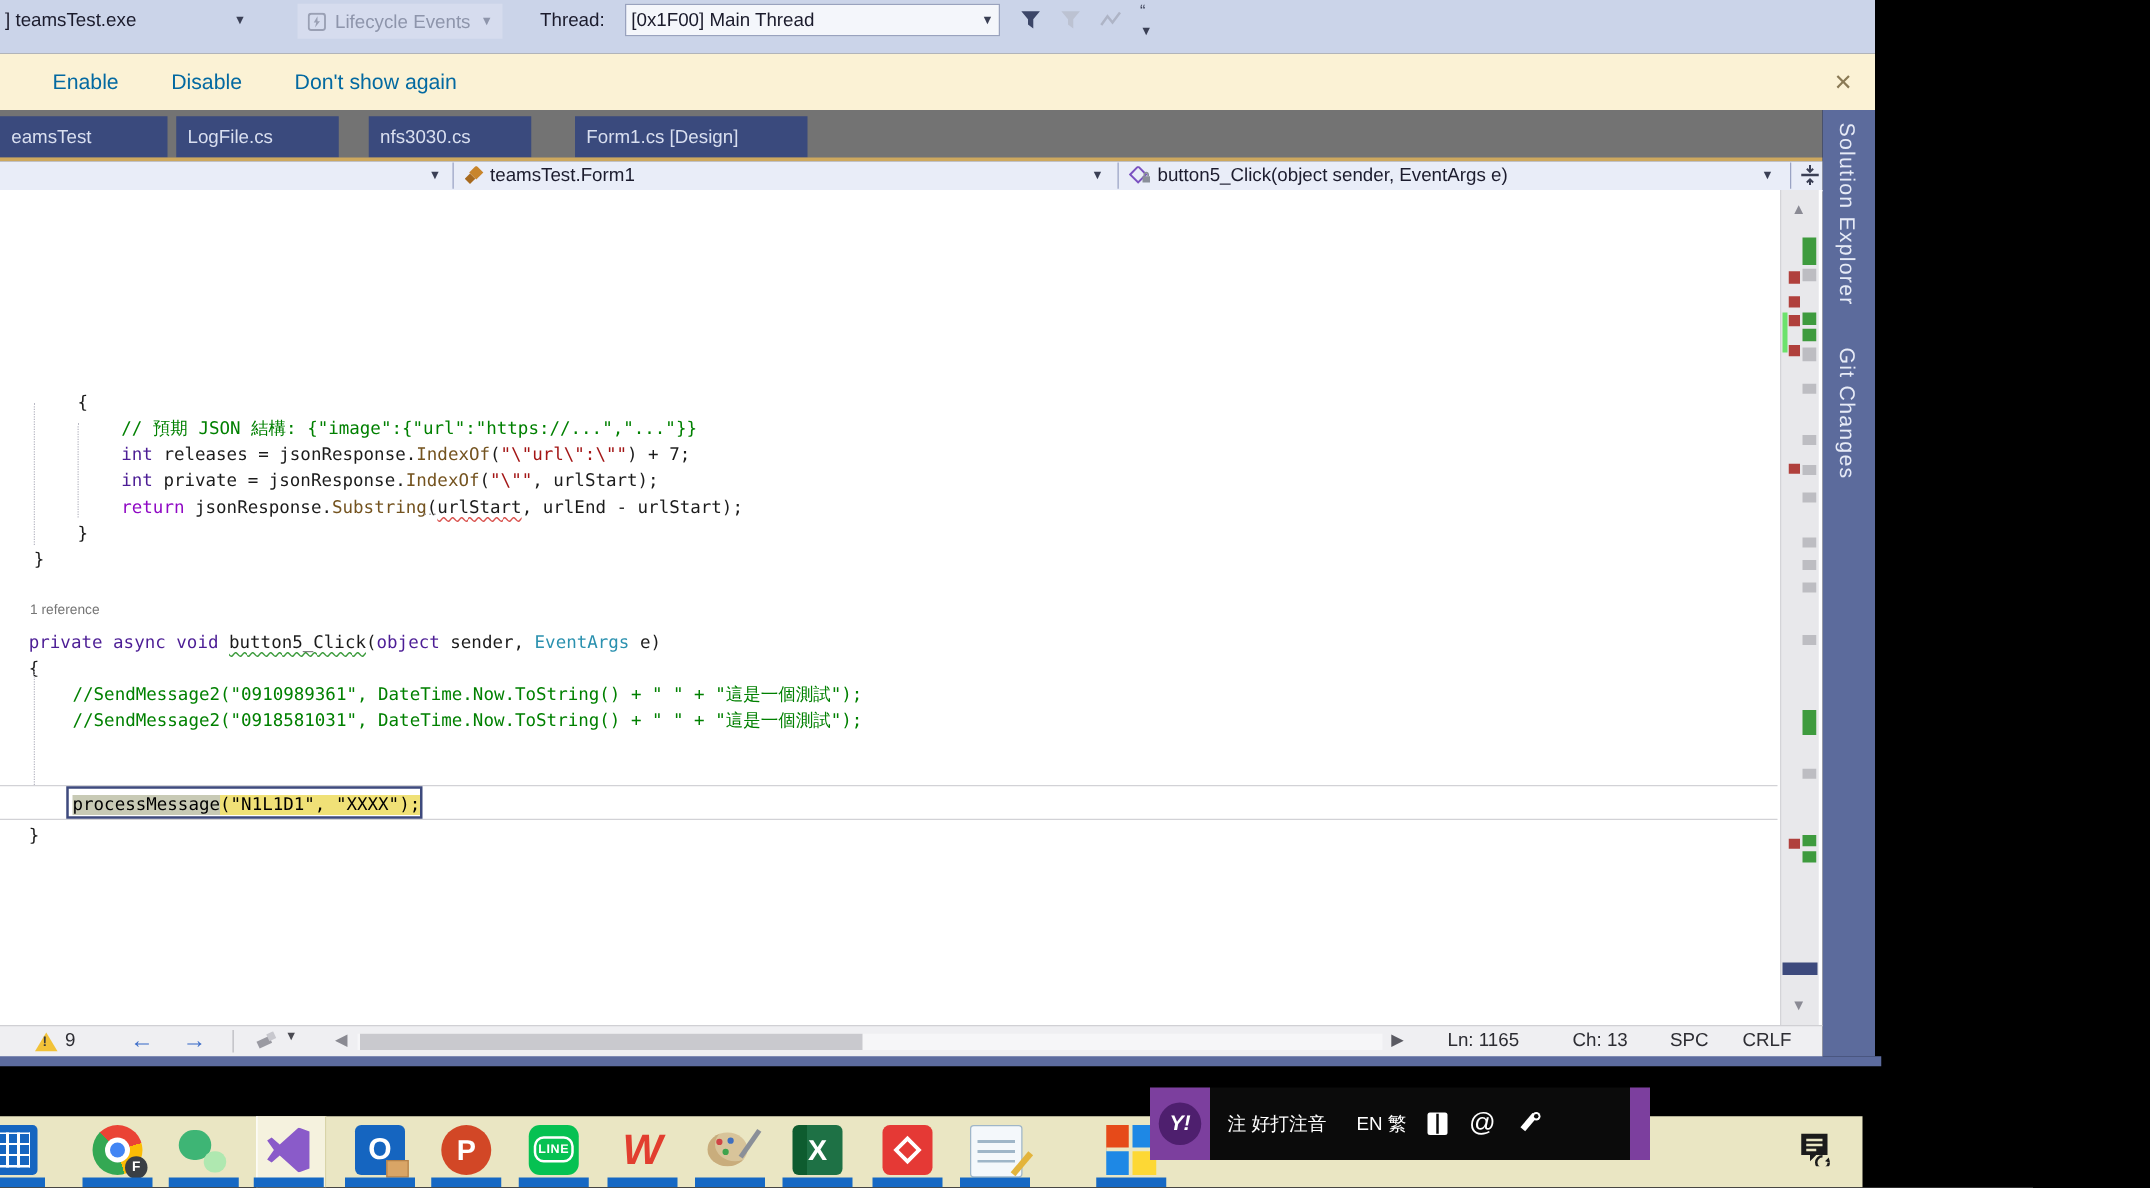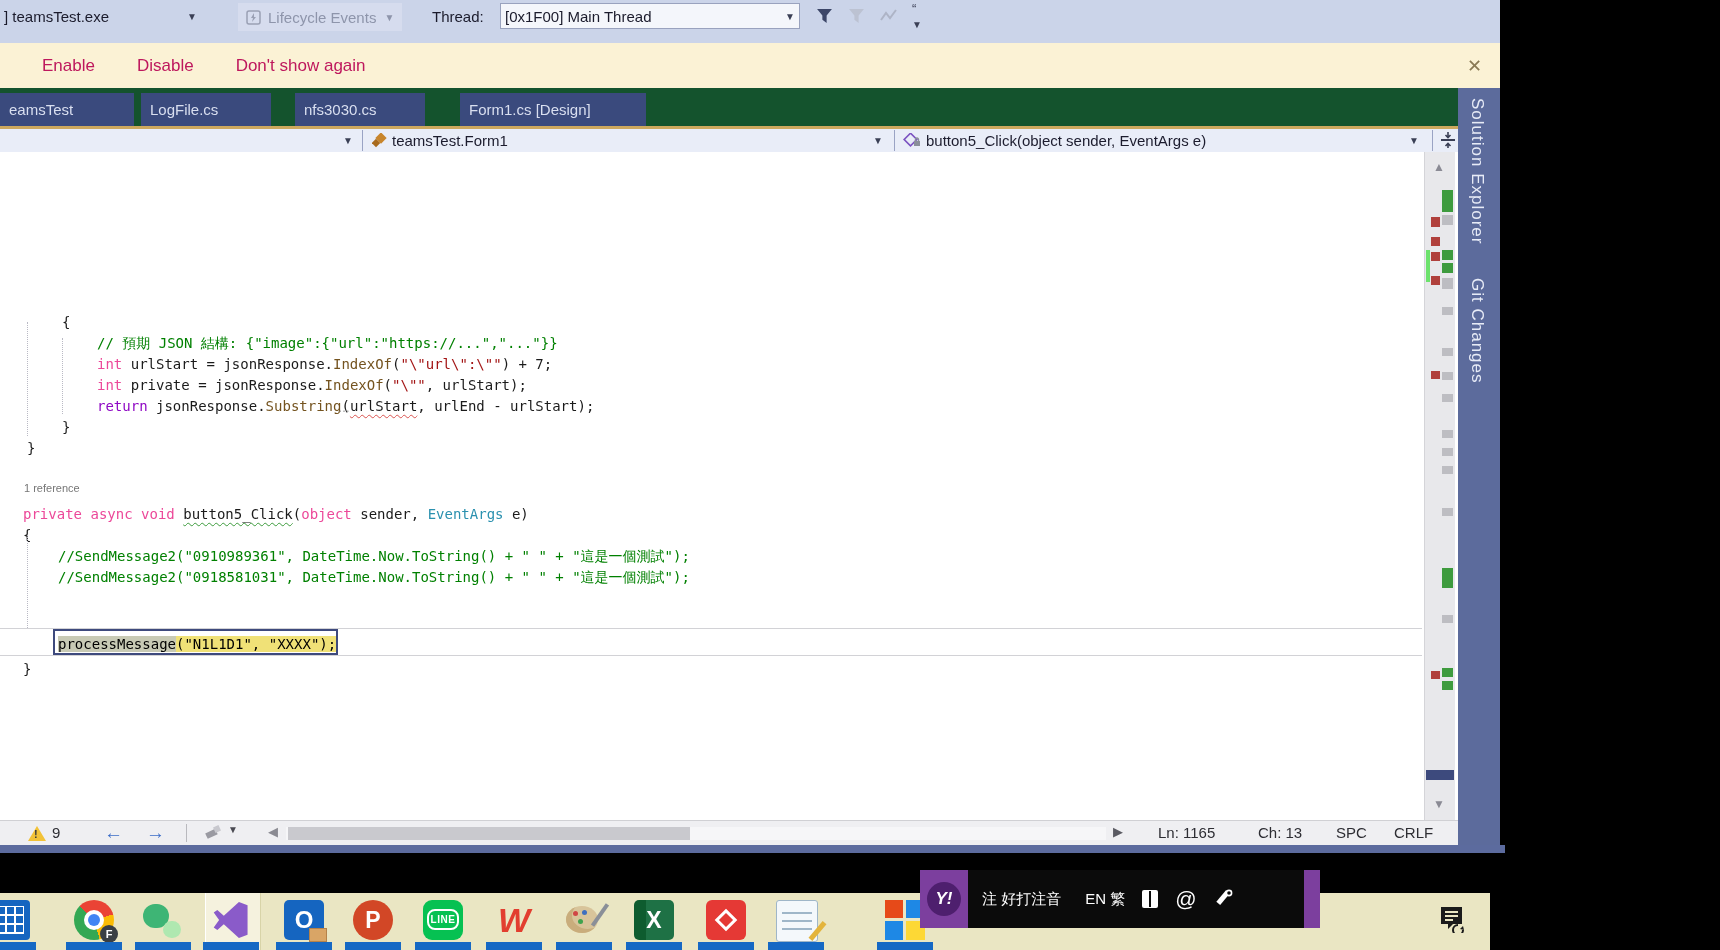--- a/index.html
+++ b/index.html
@@ -12,45 +12,45 @@
   .dt-row{position:absolute;top:3px;left:0;height:26px;display:flex;align-items:center;}
   .dt-text{font-size:15px;color:#1b1b2c;}
   .dt-combo{display:flex;align-items:center;background:#F4F6FB;border:1px solid #99A2BE;height:24px;padding:0 4px;}
   .chev{font-size:10px;color:#3a3f55;margin-left:8px;}
   .dim{color:#8E95AB;}
   .icon-funnel{width:16px;height:16px;display:inline-block;}
 
   
   #info-bar{left:0;top:43px;width:1500px;height:45px;background:#FBF2D5;display:flex;align-items:center;font-size:17px;color:#2b2b2b;}
   #info-bar b{font-weight:bold;}
-  .ib-link{color:#be185d;margin-left:42px;cursor:pointer;}
+  .ib-link{color:#0369a1;margin-left:42px;cursor:pointer;}
   #info-close{position:absolute;right:18px;top:12px;font-size:18px;color:#8a7a55;}
 
   
-  #tab-strip{left:0;top:88px;width:1458px;height:41px;background:#14532d;}
+  #tab-strip{left:0;top:88px;width:1458px;height:41px;background:#737373;}
   .doc-tab{position:absolute;top:5px;height:33px;background:#3A4A7D;color:#D9DFF0;font-size:15px;
            display:flex;align-items:center;padding-left:9px;box-sizing:border-box;}
   #tab-accent{position:absolute;left:0;top:126px;width:1458px;height:3px;background:#CDA85E;}
   #tabstrip-chevron{position:absolute;left:1405px;top:103px;color:#C9D1E8;font-size:11px;}
   #tabstrip-gear{position:absolute;left:1431px;top:100px;}
 
   
   #sidebar{left:1458px;top:88px;width:42px;height:757px;background:#5C6B9C;}
   .side-tab{writing-mode:vertical-rl;color:#E7EBF7;font-size:17px;position:absolute;left:9px;letter-spacing:1px;}
 
   
   #nav-bar{left:0;top:129px;width:1458px;height:23px;background:#E9EDF8;border-bottom:1px solid #B9C0D8;}
   .nav-sep{position:absolute;top:1px;width:1px;height:21px;background:#9AA3C4;}
   .nav-text{position:absolute;top:3px;font-size:15px;color:#1c1c2e;white-space:nowrap;}
   .nav-chev{position:absolute;top:6px;font-size:10px;color:#3a3f55;}
 
   
   #editor{left:0;top:152px;width:1458px;height:668px;background:#FFFFFF;}
   .code-line{position:absolute;font-family:"DejaVu Sans Mono",monospace;font-size:14px;line-height:21px;white-space:pre;}
-  .kw{color:#ec4899}.ctrl{color:#8F08C4}.str{color:#A31515}.com{color:#008000}
+  .kw{color:#4c1d95}.ctrl{color:#8F08C4}.str{color:#A31515}.com{color:#008000}
   .type{color:#2B91AF}.meth{color:#74531F}.plain{color:#1b1b1b}
   .err{color:#1b1b1b;text-decoration:underline;text-decoration-style:wavy;text-decoration-color:#D9534F;text-decoration-thickness:1px;text-underline-offset:3px;}
   .warn{color:#1b1b1b;text-decoration:underline;text-decoration-style:wavy;text-decoration-color:#3C9B3C;text-decoration-thickness:1px;text-underline-offset:3px;}
   .hlA{background:#C8CAB5}.hlB{background:#F0E177}
   #codelens{position:absolute;left:24px;top:330px;font-size:11px;color:#767676;}
   #inline-hint{position:absolute;left:338px;top:249px;font-size:12px;color:#9a9a9a;}
   .guide{position:absolute;width:0;border-left:1px dotted #B9B9C4;}
   #cur-line{position:absolute;left:0;top:476px;width:1422px;height:28px;border-top:1px solid #D2D2D6;border-bottom:1px solid #D2D2D6;box-sizing:border-box;}
   #hl-box{position:absolute;left:53px;top:477px;width:285px;height:26px;border:2px solid #3E4A7D;box-sizing:border-box;}
 
@@ -241,21 +241,21 @@
         </svg>
       </span>
   </div>
 
   <div class="abs" id="editor">
     <div id="cur-line"></div>
     <div id="hl-box"></div>
     <div id="code-lines">
         <div class="code-line" style="left: 62px; top: 160px;"><span class="plain">{</span></div>
         <div class="code-line" style="left: 97px; top: 181px;"><span class="com">// 預期 JSON 結構: {"image":{"url":"https://...","..."}}</span></div>
-        <div class="code-line" style="left: 97px; top: 202px;"><span class="kw">int</span><span class="plain"> urlStart = jsonResponse.</span><span class="meth">IndexOf</span><span class="plain">(</span><span class="str">"\"url\":\""</span><span class="plain">) + 7;</span></div>
+        <div class="code-line" style="left: 97px; top: 202px;"><span class="kw">int</span><span class="plain"> releases = jsonResponse.</span><span class="meth">IndexOf</span><span class="plain">(</span><span class="str">"\"url\":\""</span><span class="plain">) + 7;</span></div>
         <div class="code-line" style="left: 97px; top: 223px;"><span class="kw">int</span><span class="plain"> private = jsonResponse.</span><span class="meth">IndexOf</span><span class="plain">(</span><span class="str">"\""</span><span class="plain">, urlStart);</span></div>
         <div class="code-line" style="left: 97px; top: 244px;"><span class="ctrl">return</span><span class="plain"> jsonResponse.</span><span class="meth">Substring</span><span class="plain">(</span><span class="err">urlStart</span><span class="plain">, urlEnd - urlStart);</span></div>
         <div class="code-line" style="left: 62px; top: 265px;"><span class="plain">}</span></div>
         <div class="code-line" style="left: 27px; top: 286px;"><span class="plain">}</span></div>
         <div class="code-line" style="left: 23px; top: 352px;"><span class="kw">private</span><span class="plain"> </span><span class="kw">async</span><span class="plain"> </span><span class="kw">void</span><span class="plain"> </span><span class="warn">button5_Click</span><span class="plain">(</span><span class="kw">object</span><span class="plain"> sender, </span><span class="type">EventArgs</span><span class="plain"> e)</span></div>
         <div class="code-line" style="left: 23px; top: 373px;"><span class="plain">{</span></div>
         <div class="code-line" style="left: 58px; top: 394px;"><span class="com">//SendMessage2("0910989361", DateTime.Now.ToString() + " " + "這是一個測試");</span></div>
         <div class="code-line" style="left: 58px; top: 415px;"><span class="com">//SendMessage2("0918581031", DateTime.Now.ToString() + " " + "這是一個測試");</span></div>
         <div class="code-line" style="left: 58px; top: 482px;"><span class="hlA">processMessage</span><span class="hlB">("N1L1D1", "XXXX");</span></div>
         <div class="code-line" style="left: 23px; top: 507px;"><span class="plain">}</span></div>

